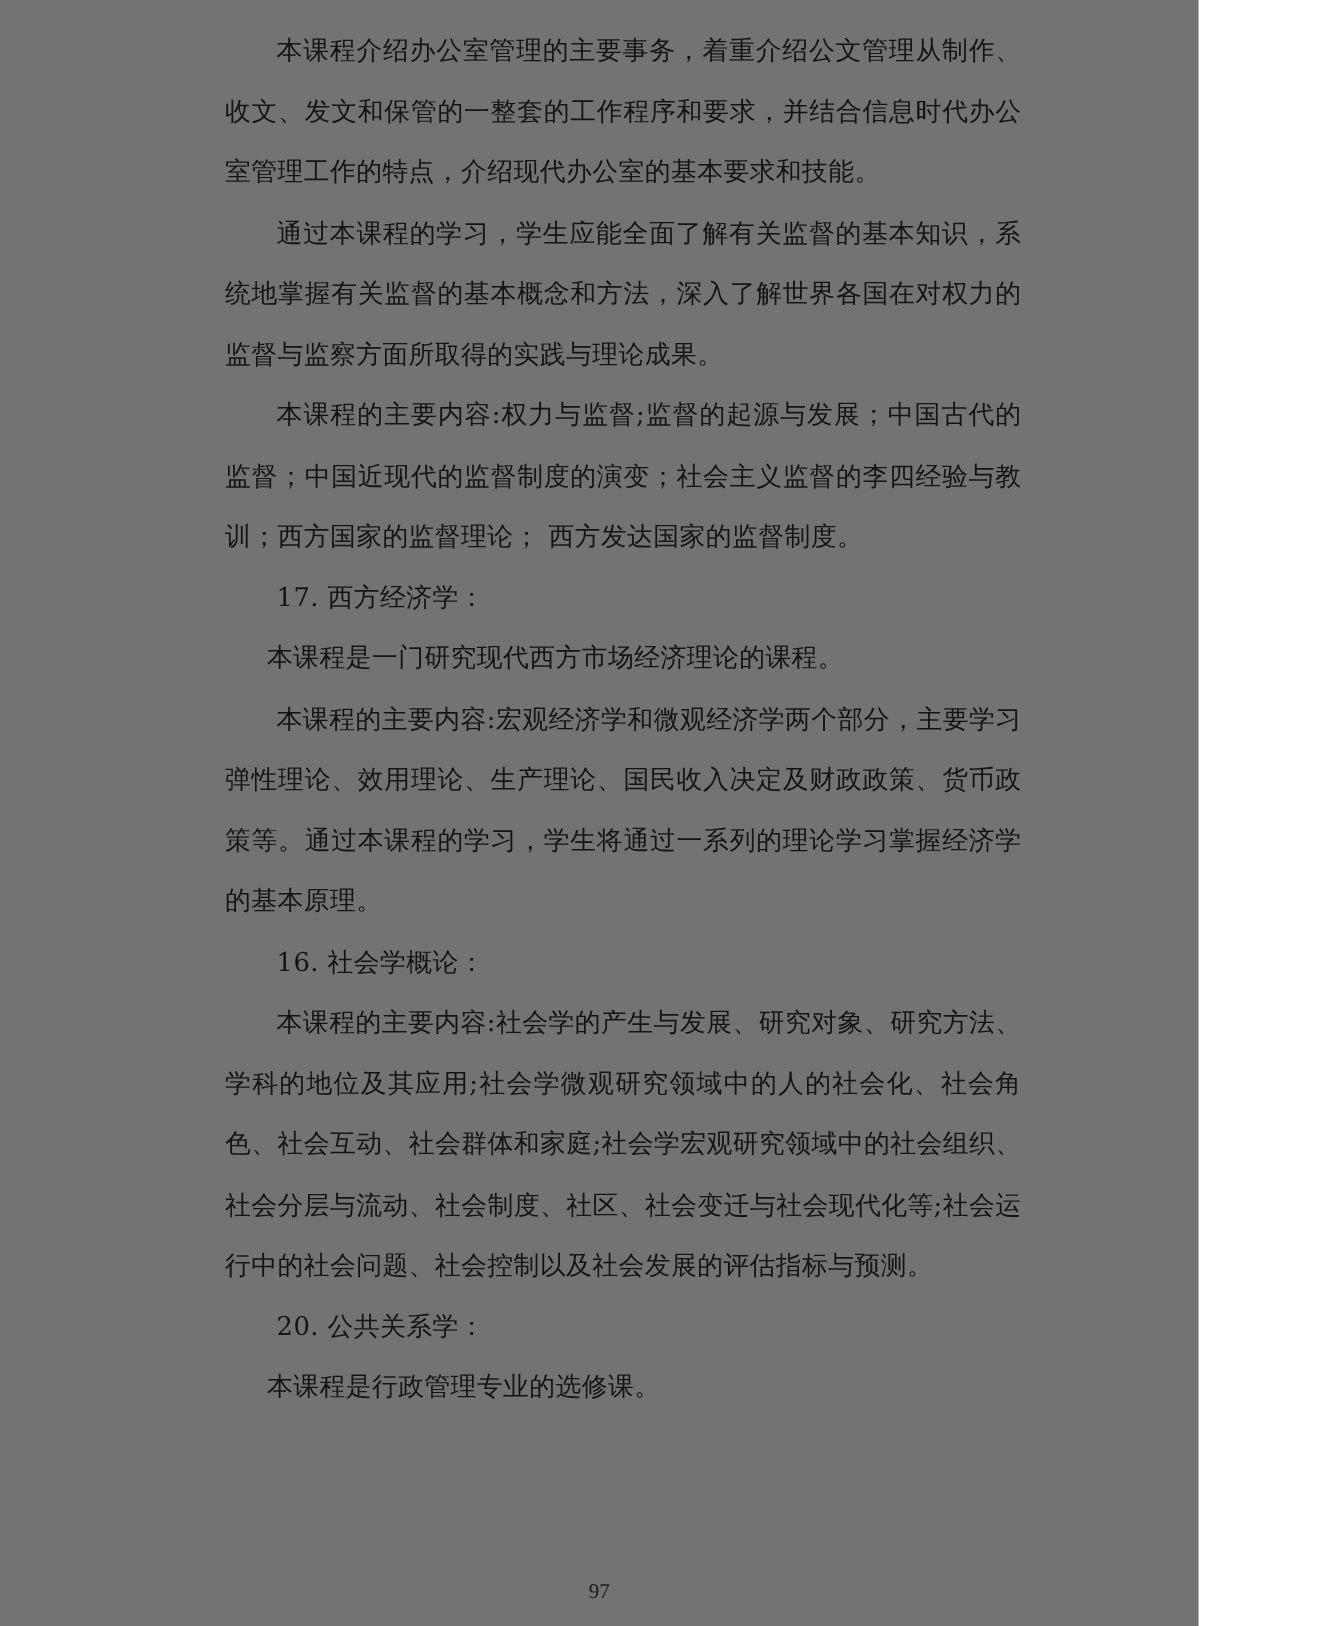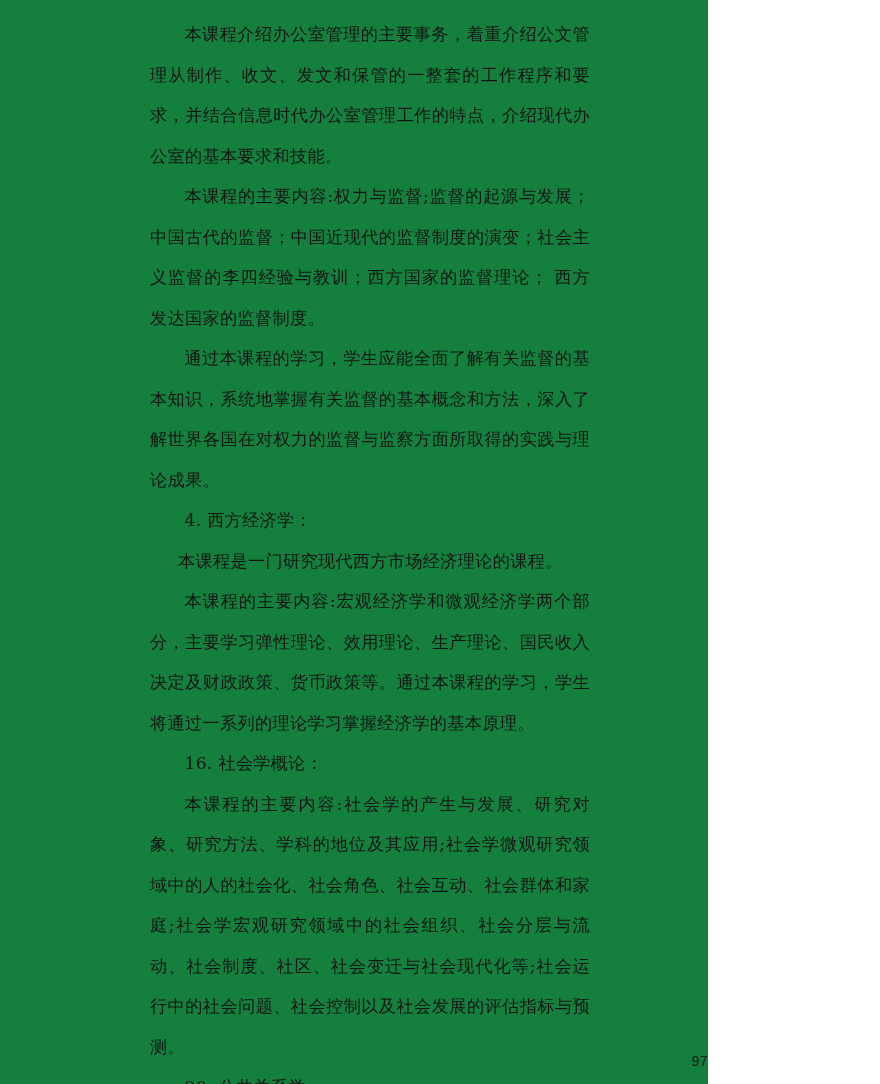--- a/index.html
+++ b/index.html
@@ -8,25 +8,25 @@
     background: #ffffff;
   }
   body {
     width: 880px;
     height: 1084px;
     font-family: "DejaVu Serif", "Liberation Serif", serif;
     color: #111111;
   }
   .page {
     position: relative;
-    width: 708px;
+    width: 799px;
     height: 1084px;
     box-sizing: border-box;
     padding: 14px 118px 0 150px;
-    background: #15803d;
+    background: #737373;
   }
   .para {
     font-size: 17.2px;
     line-height: 40.5px;
     text-align: justify;
     text-justify: inter-ideograph;
     margin: 0;
     letter-spacing: 0.3px;
     color: #141414;
   }
@@ -38,39 +38,39 @@
     margin-left: 28px;
   }
   .heading {
     text-indent: 2em;
   }
   .page-number {
     position: absolute;
     left: 0;
     right: 0;
     bottom: 14px;
-    text-align: right;
+    text-align: center;
     font-size: 14px;
-    font-family: Liberation Mono, monospace;
+    font-family: Liberation Serif, serif;
     color: #1a1a1a;
   }
 </style>
 </head>
 <body>
 
 <div class="page">
 
   <p class="para indent">本课程介绍办公室管理的主要事务，着重介绍公文管理从制作、收文、发文和保管的一整套的工作程序和要求，并结合信息时代办公室管理工作的特点，介绍现代办公室的基本要求和技能。</p>
 
 
+  <p class="para indent">通过本课程的学习，学生应能全面了解有关监督的基本知识，系统地掌握有关监督的基本概念和方法，深入了解世界各国在对权力的监督与监察方面所取得的实践与理论成果。</p>
+
   <p class="para indent">本课程的主要内容:权力与监督;监督的起源与发展；中国古代的监督；中国近现代的监督制度的演变；社会主义监督的李四经验与教训；西方国家的监督理论； 西方发达国家的监督制度。</p>
 
-  <p class="para indent">通过本课程的学习，学生应能全面了解有关监督的基本知识，系统地掌握有关监督的基本概念和方法，深入了解世界各国在对权力的监督与监察方面所取得的实践与理论成果。</p>
-
-  <p class="para heading">4. 西方经济学：</p>
+  <p class="para heading">17. 西方经济学：</p>
 
   <p class="para noindent">本课程是一门研究现代西方市场经济理论的课程。</p>
 
   <p class="para indent">本课程的主要内容:宏观经济学和微观经济学两个部分，主要学习弹性理论、效用理论、生产理论、国民收入决定及财政政策、货币政策等。通过本课程的学习，学生将通过一系列的理论学习掌握经济学的基本原理。</p>
 
   <p class="para heading">16. 社会学概论：</p>
 
 
   <p class="para indent">本课程的主要内容:社会学的产生与发展、研究对象、研究方法、学科的地位及其应用;社会学微观研究领域中的人的社会化、社会角色、社会互动、社会群体和家庭;社会学宏观研究领域中的社会组织、社会分层与流动、社会制度、社区、社会变迁与社会现代化等;社会运行中的社会问题、社会控制以及社会发展的评估指标与预测。</p>
 

